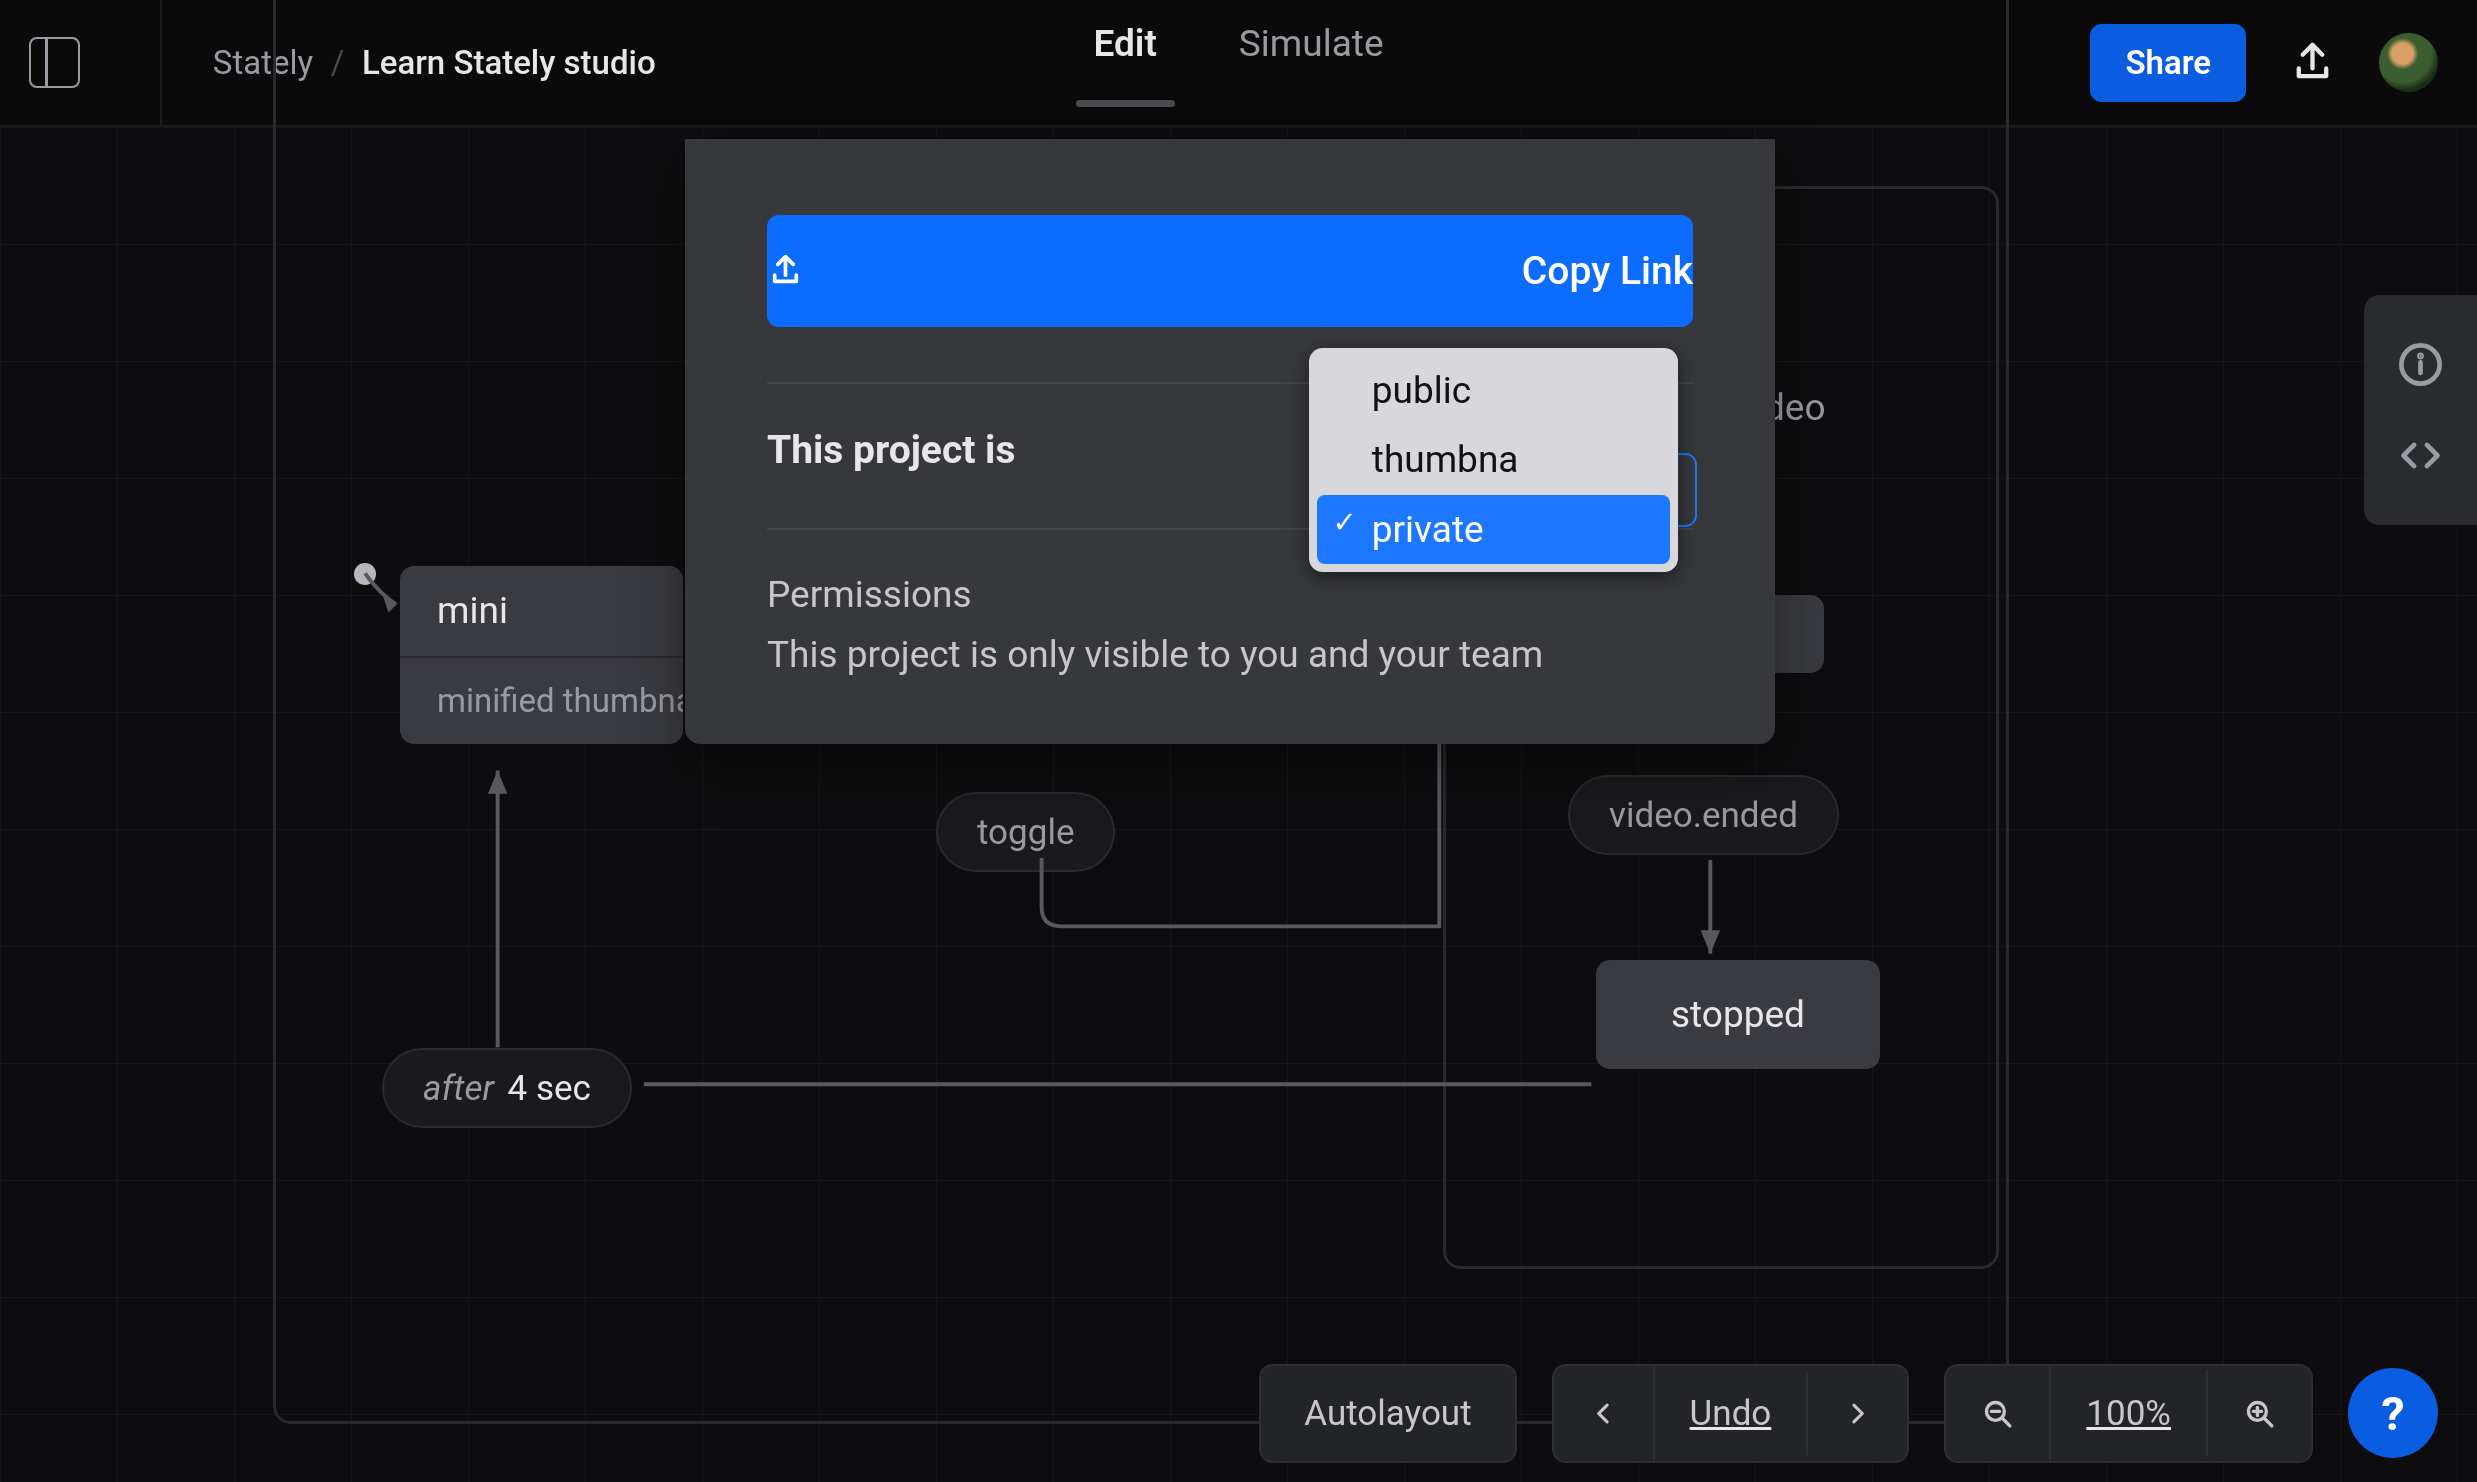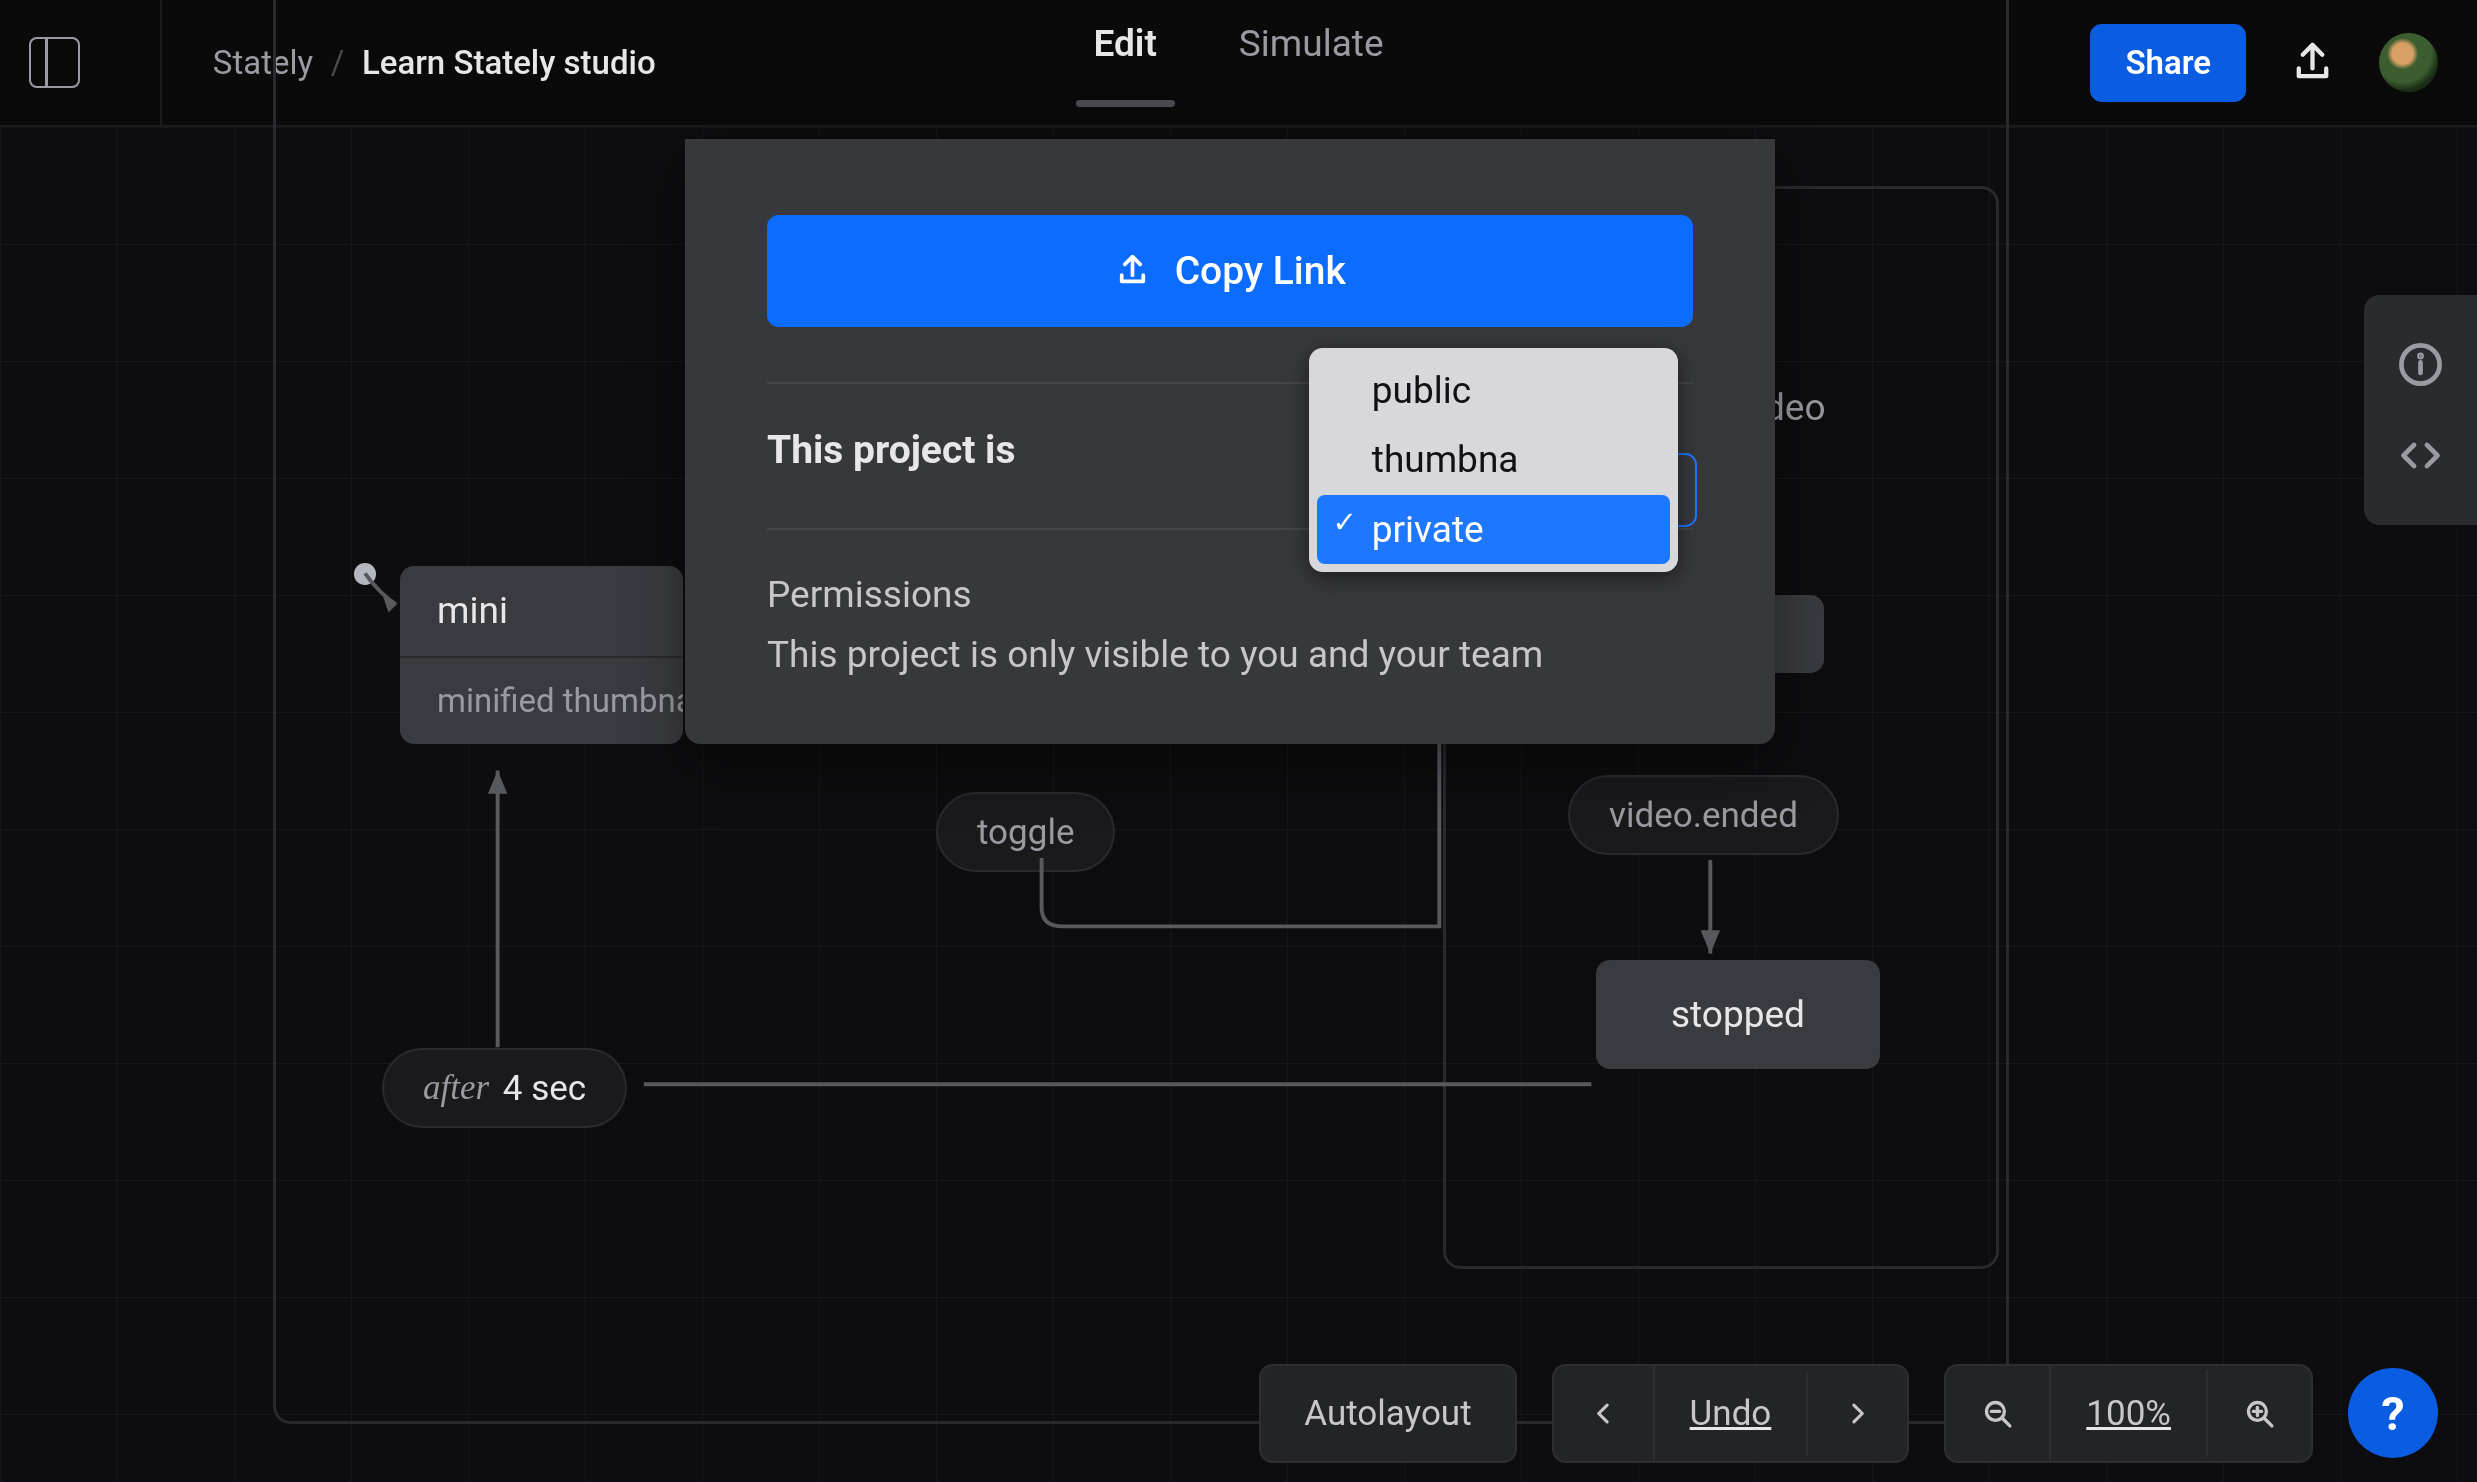--- a/index.html
+++ b/index.html
@@ -75,21 +75,21 @@
   .state-mini .title{padding:23.4px 37px;font-size:37px;border-bottom:2px solid #2a2a2e;}
   .state-mini .desc{padding:23.4px 37px;font-size:33px;color:var(--text-dim);white-space:nowrap;overflow:hidden;}
 
   .pill{
     position:absolute;background:#1a1a1d;border:2px solid #2a2a2e;border-radius:974px;
     padding:17.6px 39px;font-size:35px;color:var(--text-dim);
   }
   .pill.toggle{left:936px;top:665px;}
   .pill.videoended{left:1568px;top:648px;}
   .pill.after{left:382px;top:921px;display:flex;gap:13.7px;align-items:center;}
-  .pill.after .kw{font-style:italic;color:var(--text-dim);font-family:Liberation Serif, serif;}
+  .pill.after .kw{font-style:italic;color:var(--text-dim);}
   .pill.after .val{color:var(--text);}
 
   .stopped-node{left:1596px;top:833px;padding:33px 75px;}
   .hidden-node{left:1697px;top:468px;width:127px;height:78px;}
   .hidden-label{position:absolute;left:1755px;top:259px;font-size:37px;color:var(--text-dim);}
 
   .initial-dot{
     position:absolute;left:354px;top:436px;width:21.5px;height:21.5px;background:#b6b6be;border-radius:50%;
   }
 
@@ -100,21 +100,21 @@
 
   
   .popover{
     position:absolute;left:685px;top:11.7px;width:1090px;
     background:#37383c;border-radius:0 0 15.6px 15.6px;padding:76px 82px 68px;
     box-shadow:0 19.5px 59px rgba(0,0,0,.4);
   }
   .copy-link-btn{
     width:100%;background:var(--blue-bright);border:none;border-radius:11.7px;
     color:#fff;font-size:39px;font-weight:500;padding:33px 0;cursor:pointer;
-    display:flex;align-items:center;justify-content:center;gap:23.4px;
+    display:flex;align-items:center;justify-content:space-between;gap:23.4px;
   }
   .popover hr{border:none;border-top:2px solid #45464b;margin:55px 0 43px;}
   .vis-row{display:flex;align-items:center;justify-content:space-between;position:relative;}
   .vis-label{font-size:39px;font-weight:700;}
   .perm-title{font-size:37px;color:var(--text-mid);margin:0 0 17.6px;}
   .perm-desc{font-size:37px;color:var(--text-mid);margin:0;}
 
   
   .dropdown{
     position:absolute;left:1309px;top:193px;width:369px;

